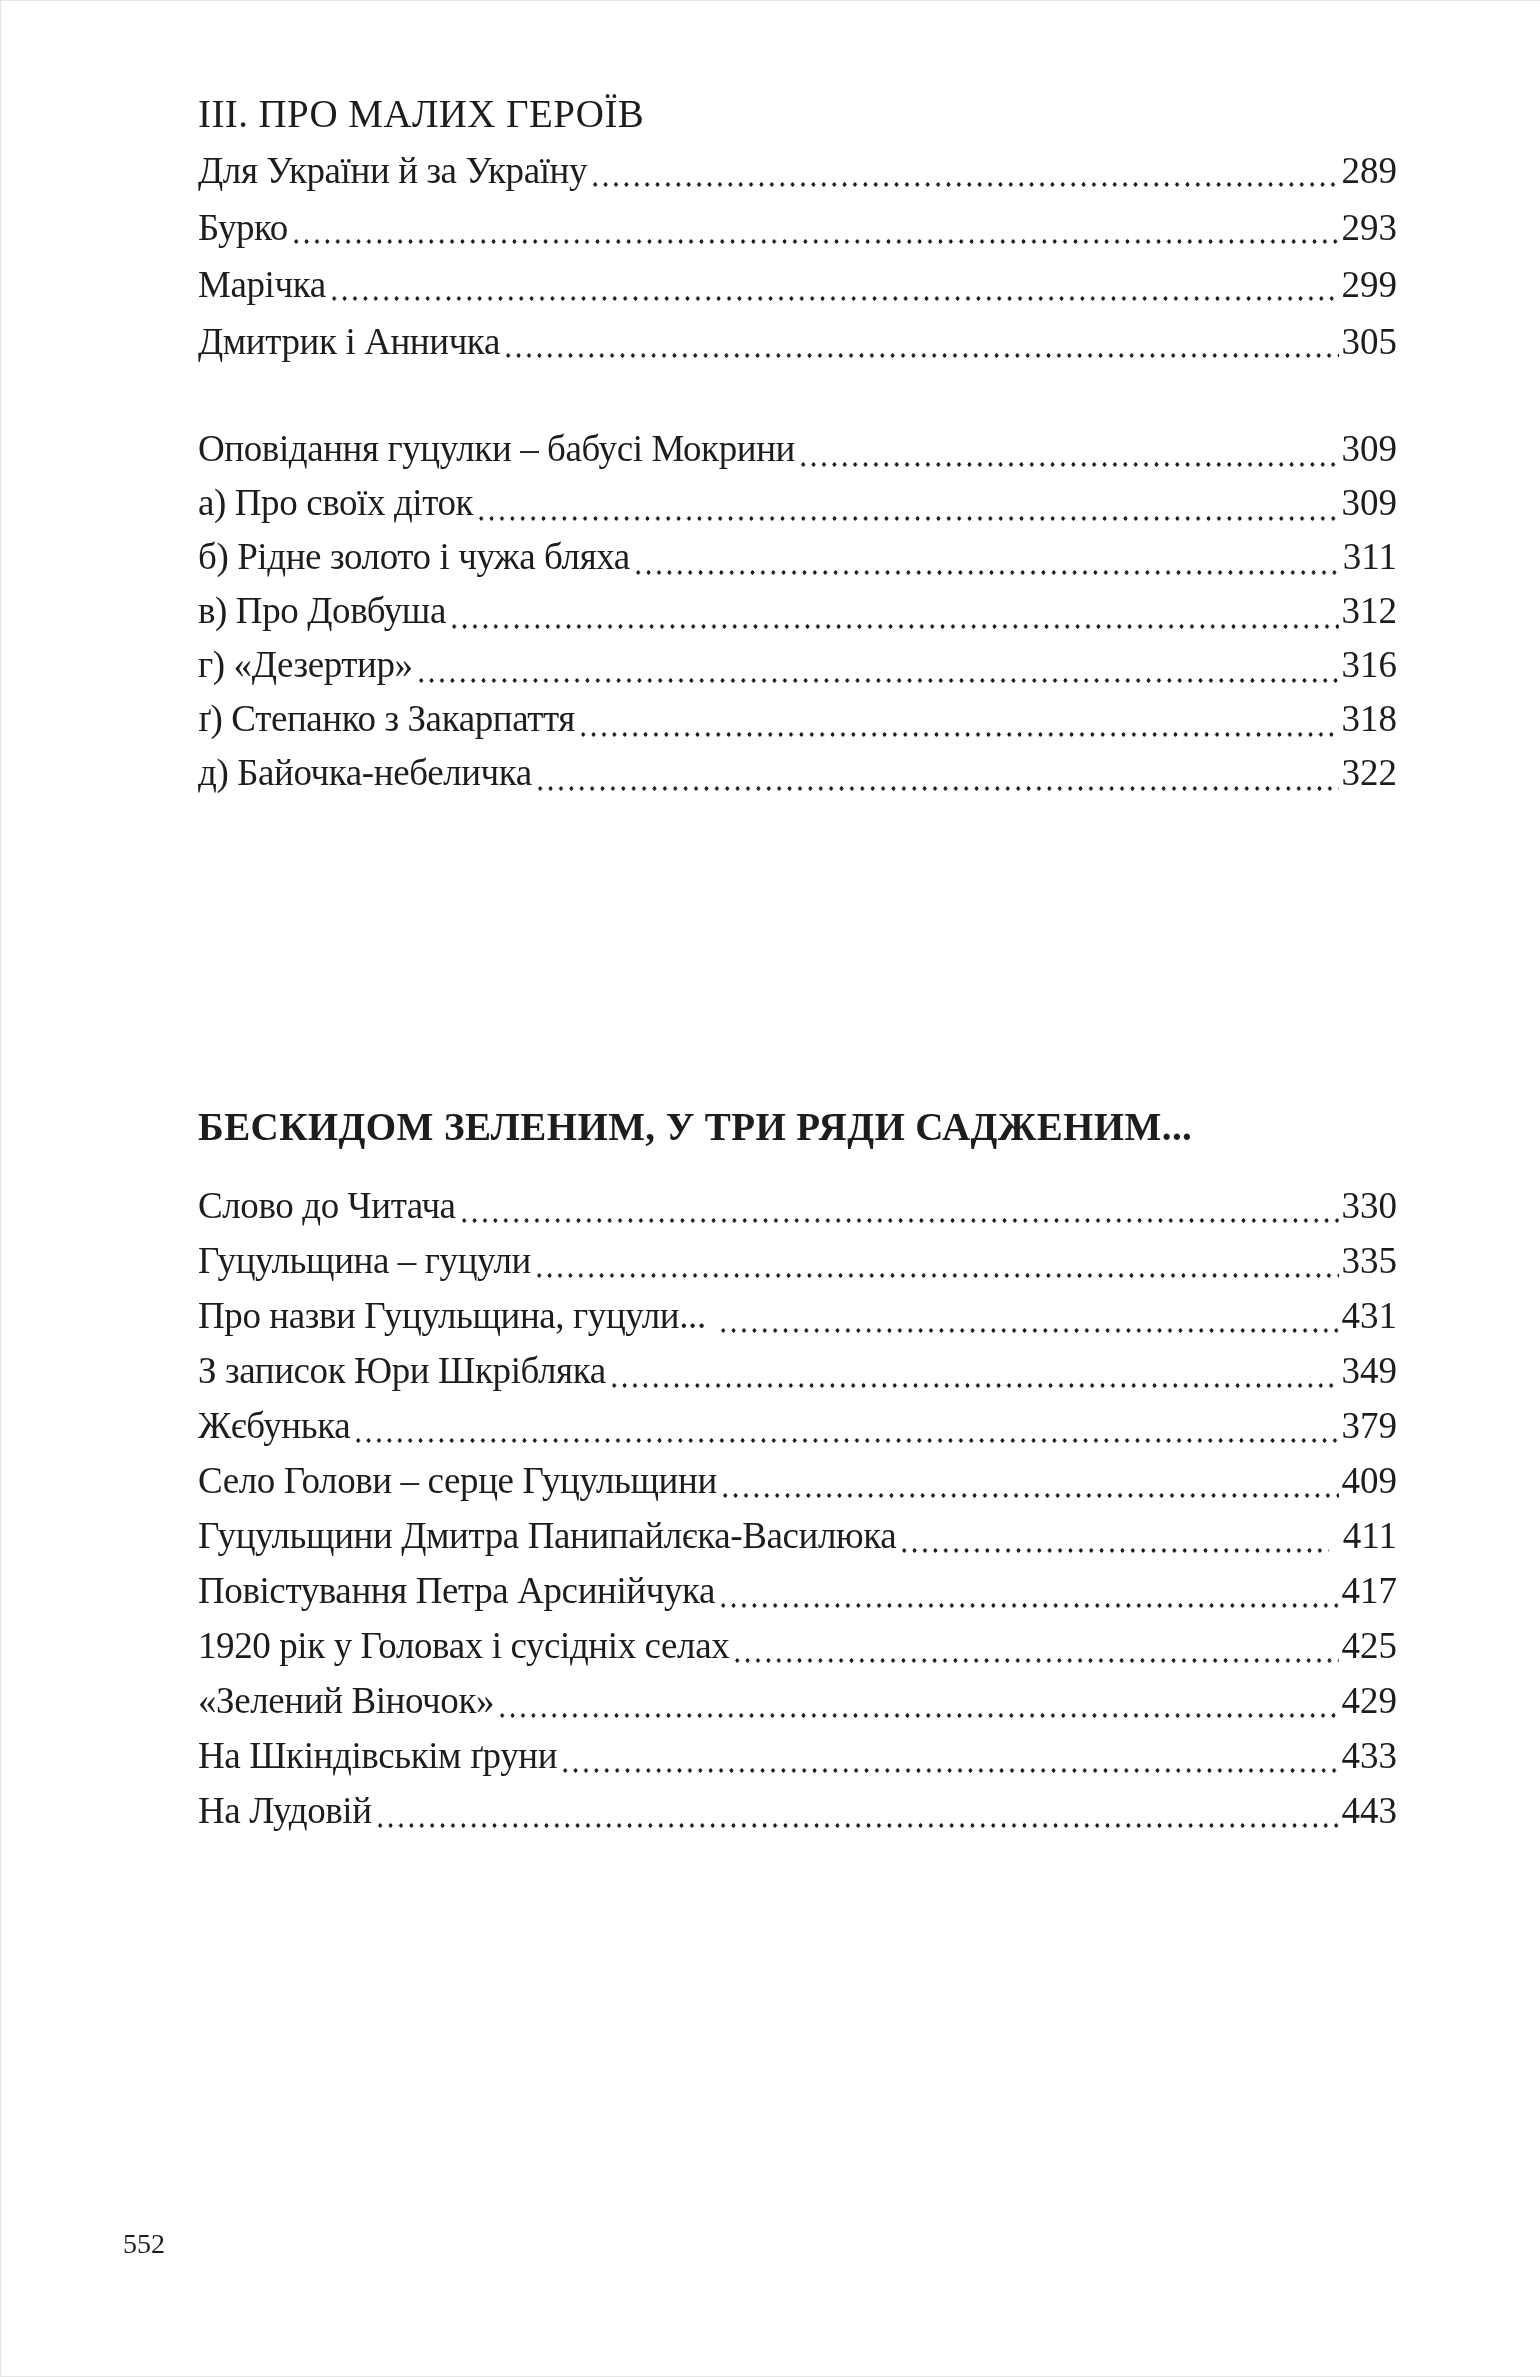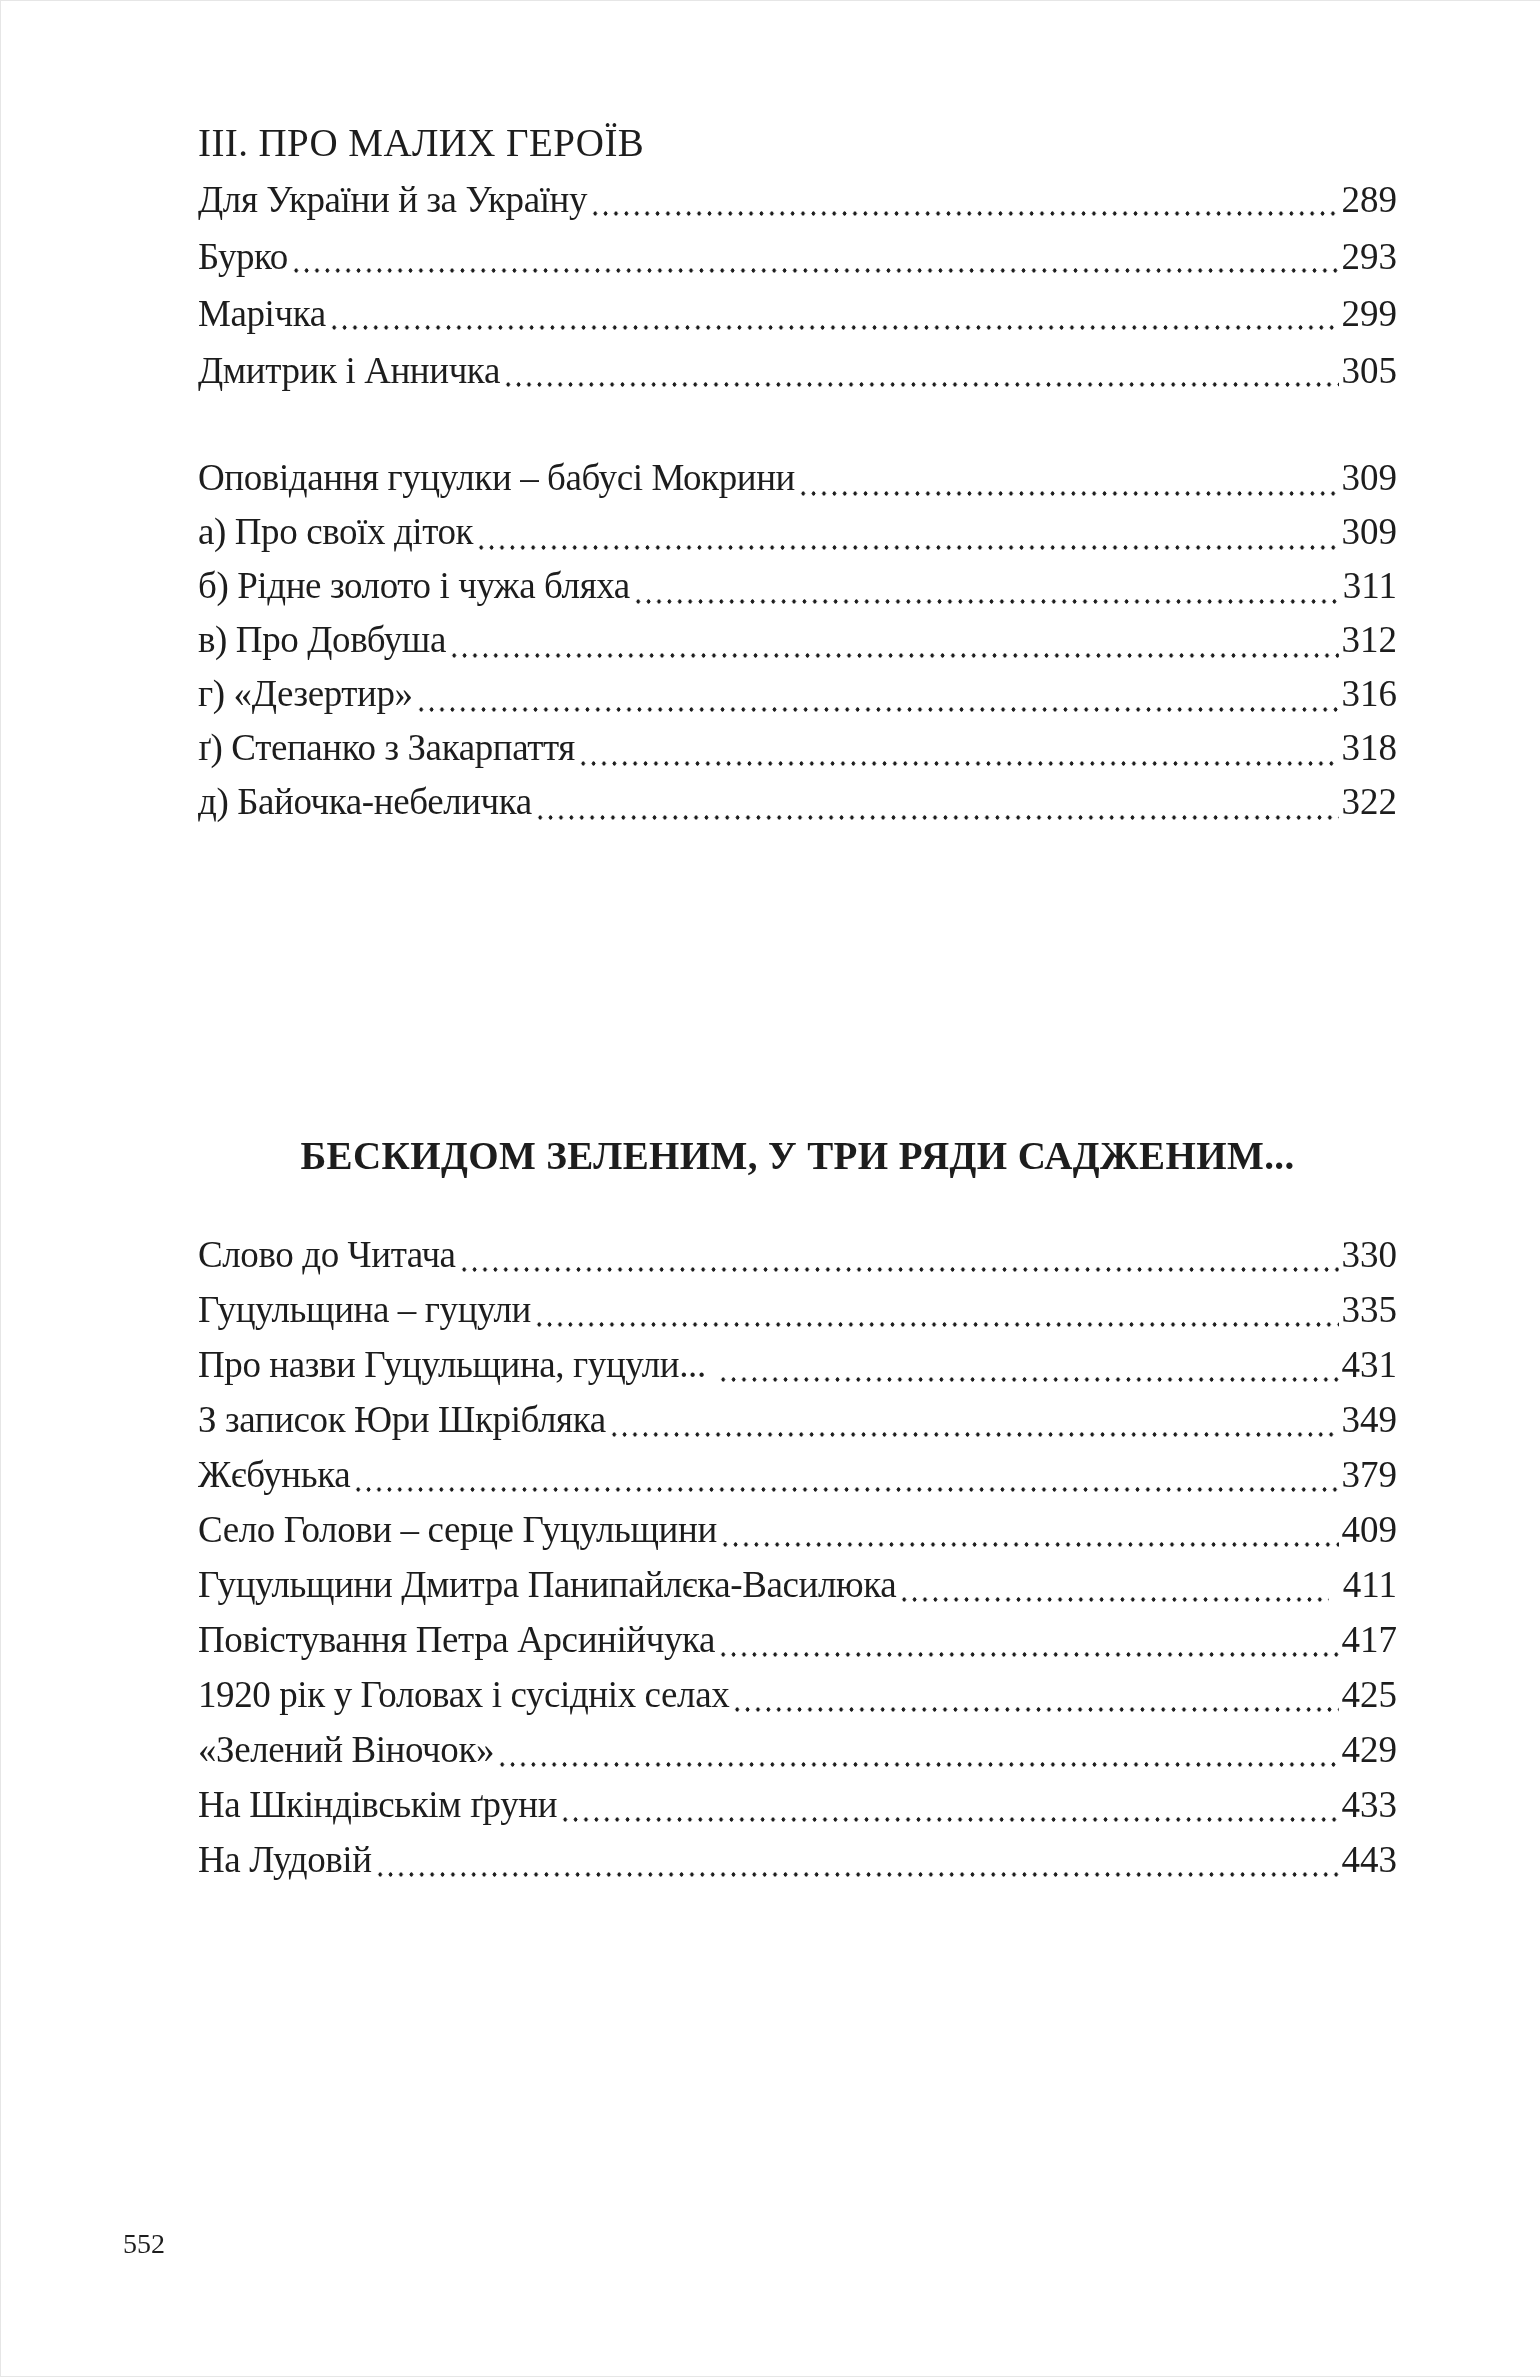--- a/index.html
+++ b/index.html
@@ -17,36 +17,36 @@
     border: 1.5px solid #e6e6e6;
     color: #1d1d1d;
     font-family: "Liberation Serif", "DejaVu Serif", serif;
     overflow: hidden;
   }
   .content {
     position: absolute;
     left: 197px;
     top: 0;
     width: 1199px;
-    padding-top: 113px;
+    padding-top: 84px;
   }
   .toc-section { --pitch: 57px; margin: 0; }
   
   .toc-section:nth-of-type(2) { margin-top: 52px; --pitch: 54px; }
   .toc-section:nth-of-type(3) { margin-top: 64px; }
   .toc-section.part { margin-top: 298px; --pitch: 55px; }
   .heading {
     margin: 0;
     font-size: 39px;
     font-weight: normal;
     line-height: 57px;
     letter-spacing: 0.4px;
     white-space: pre;
   }
-  .toc-section.part .heading { margin-bottom: 43px; text-align: center; }
+  .toc-section.part .heading { margin-bottom: 23px; }
   .heading.bold { font-weight: bold; }
   .entry {
     display: flex;
     align-items: stretch;
     height: var(--pitch);
     line-height: var(--pitch);
     font-size: 37px;
     letter-spacing: -0.4px;
   }
   .entry .title {

